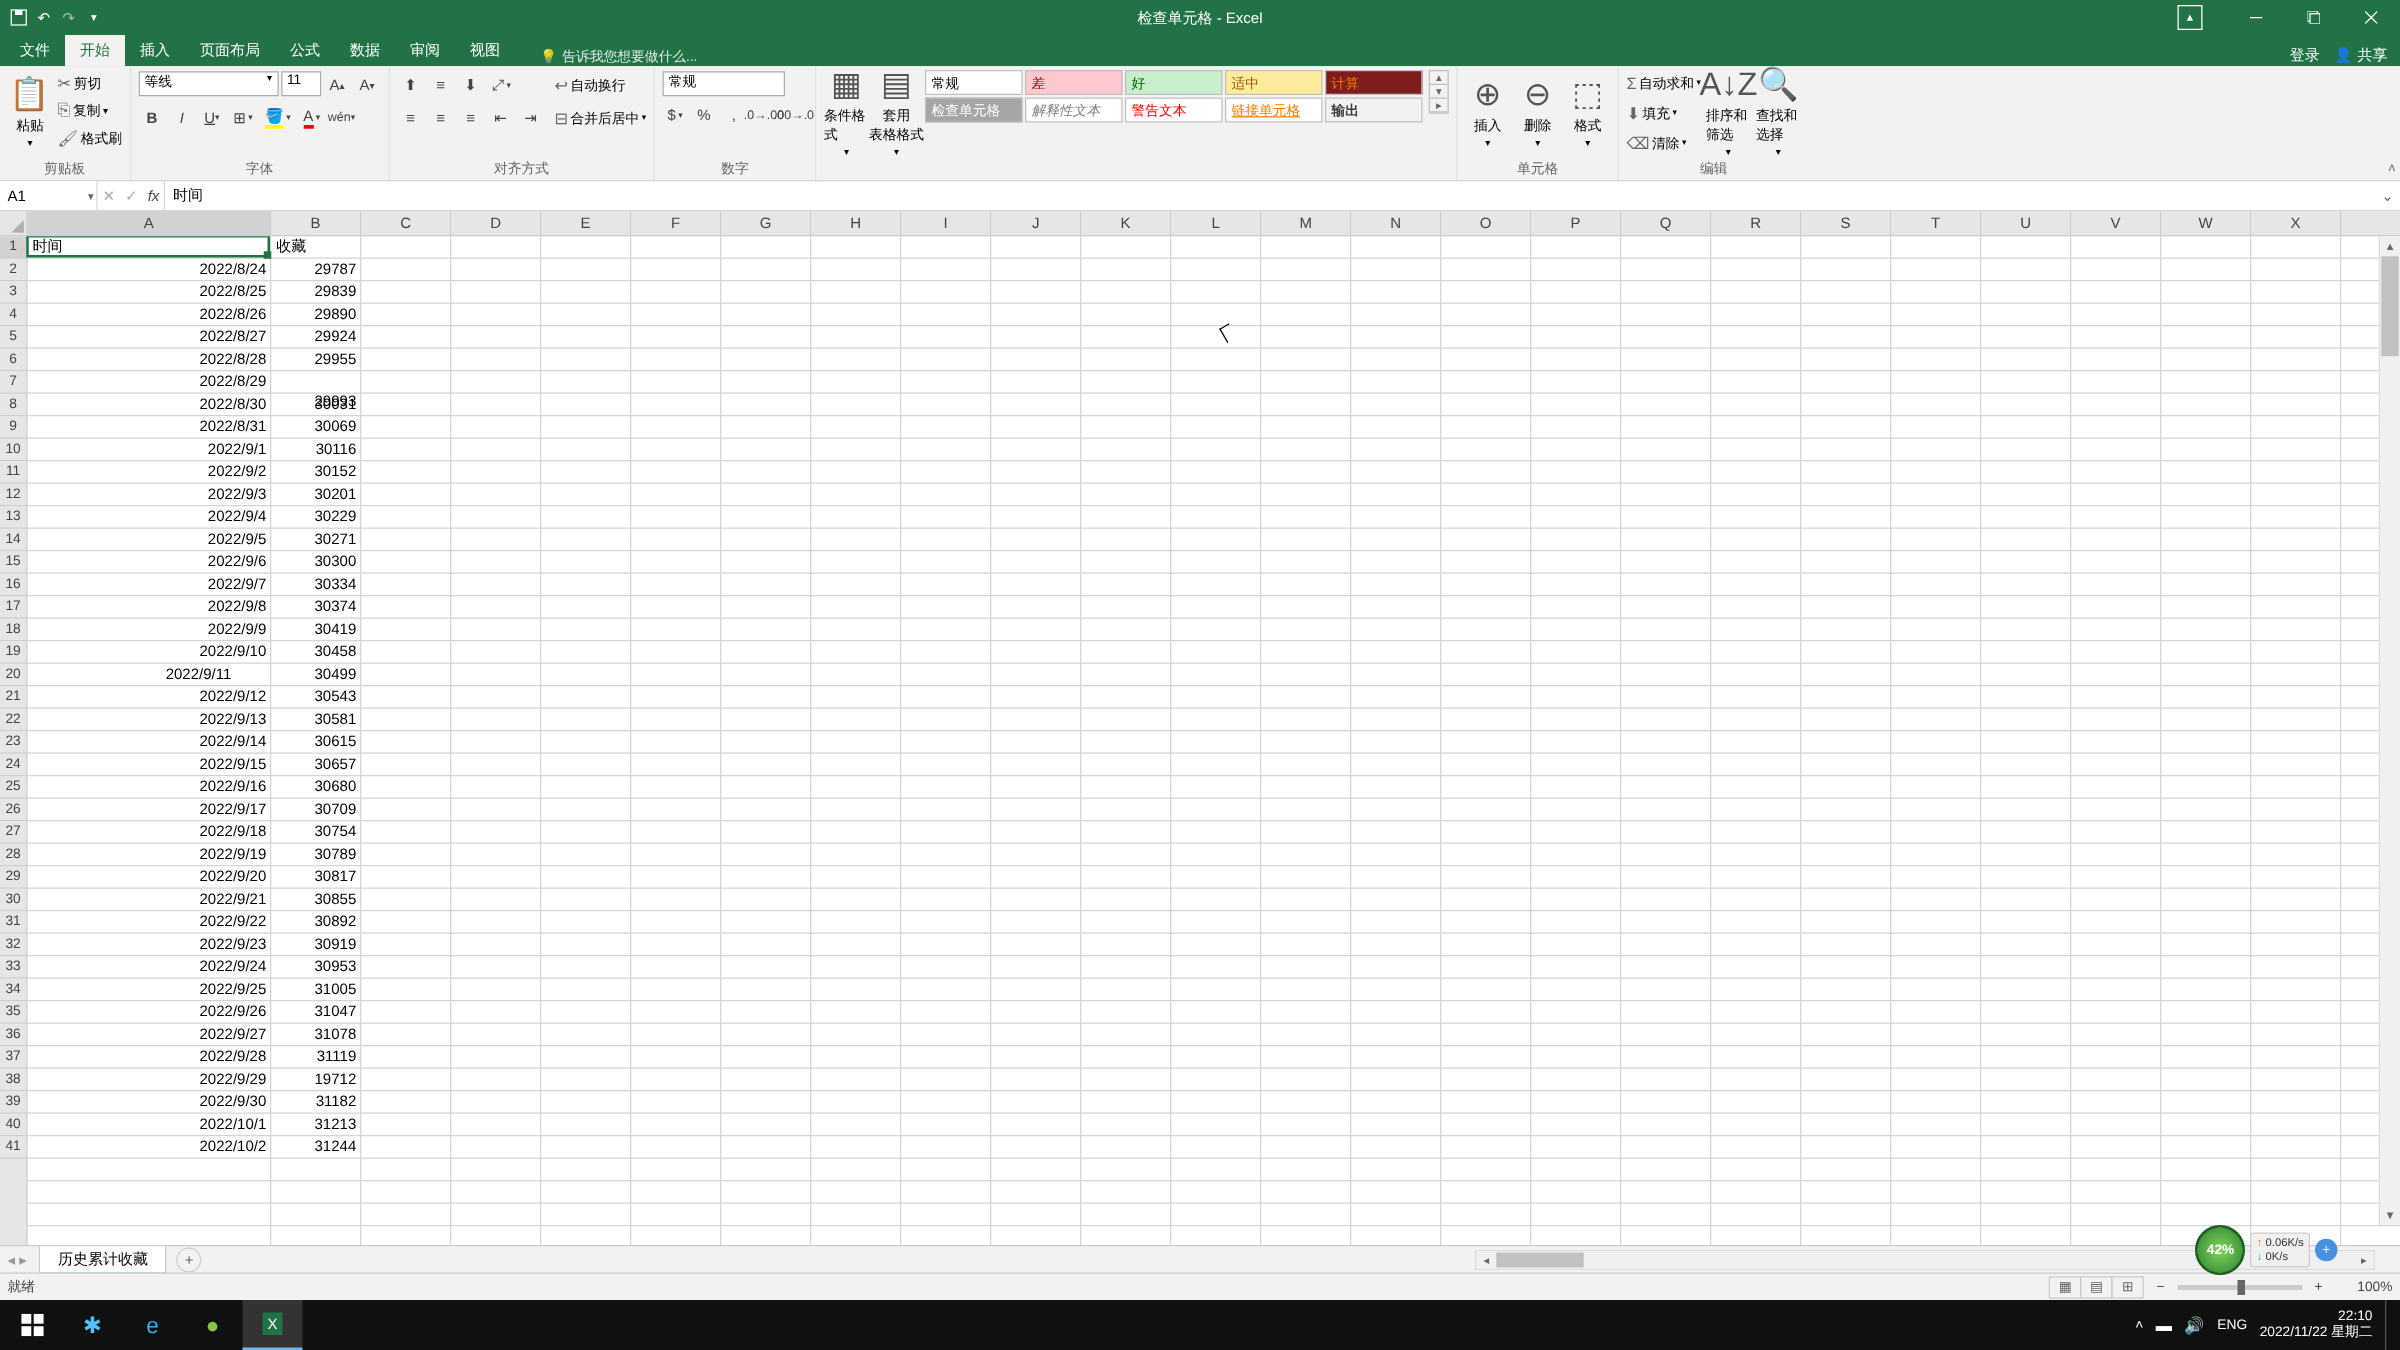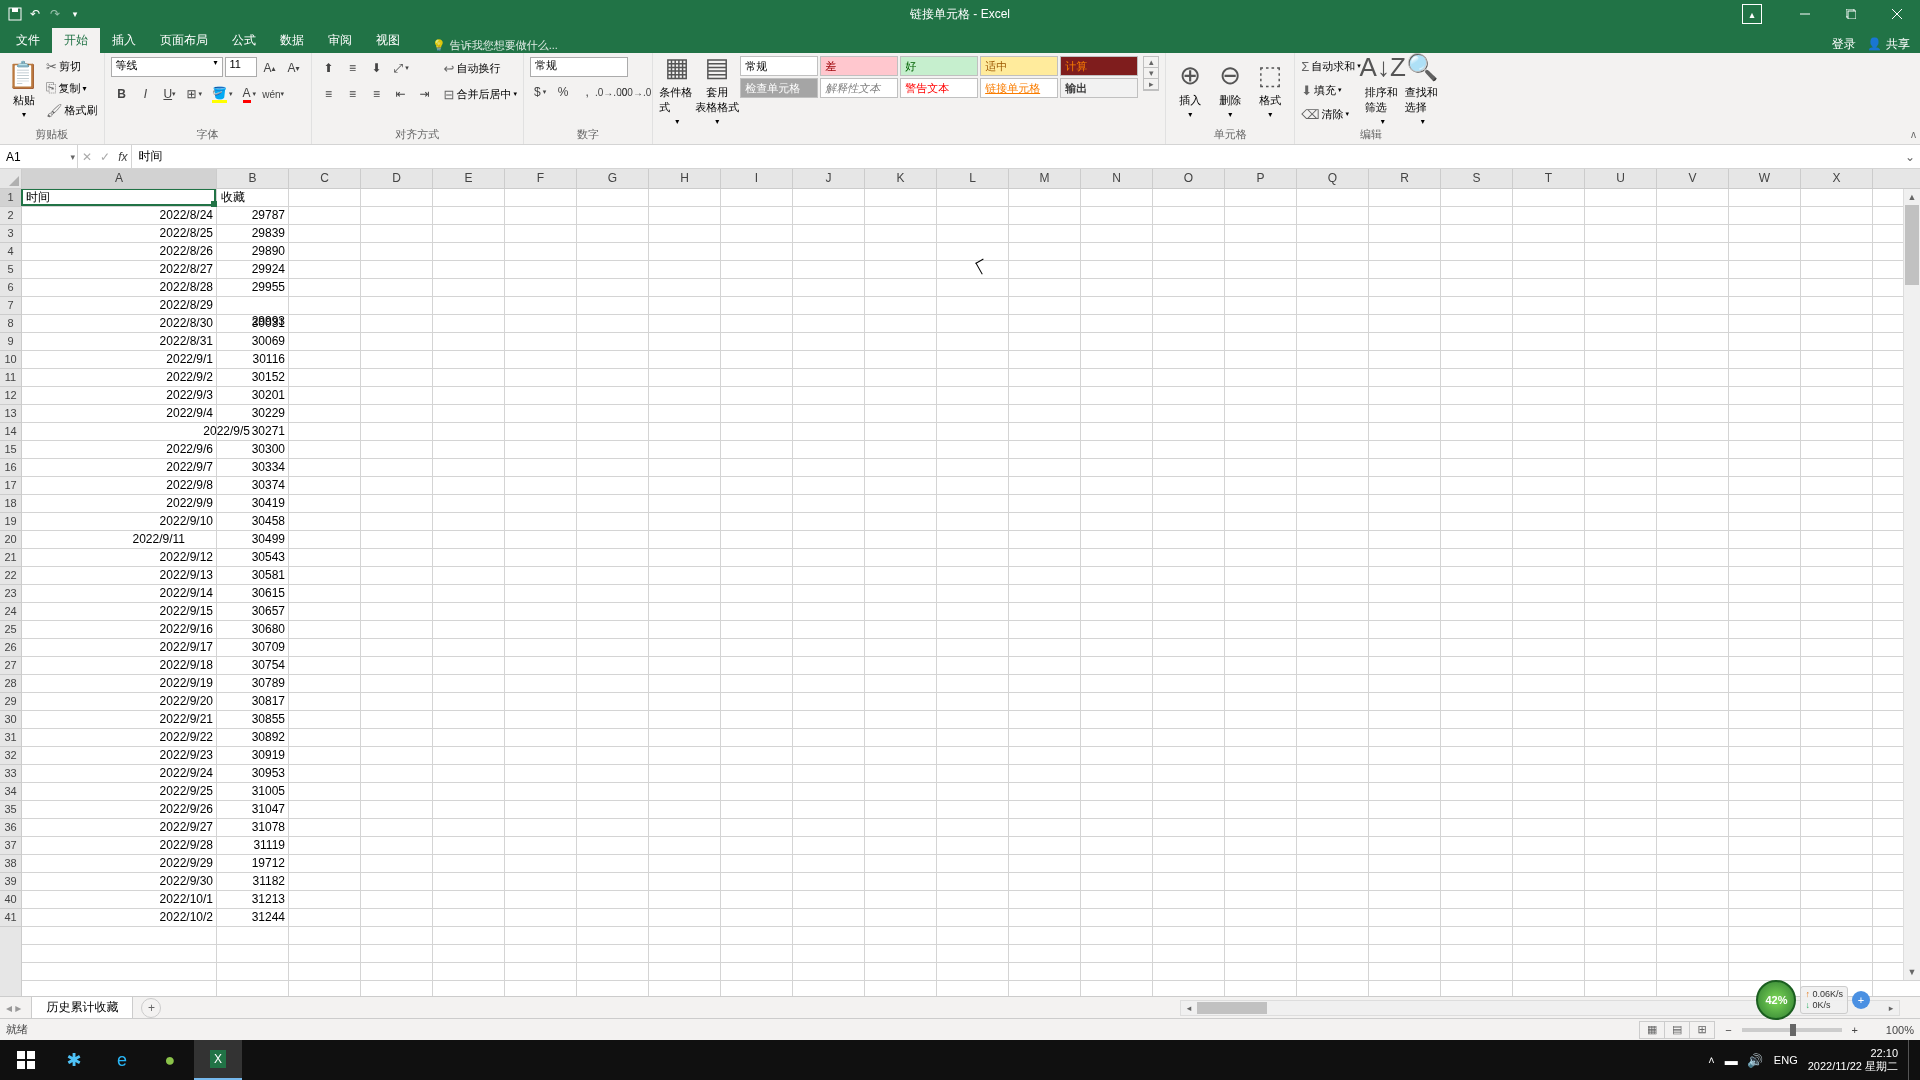--- a/index.html
+++ b/index.html
@@ -137,21 +137,21 @@
     <span class="tb-icon">
         <svg width="14" height="14">
           <rect x="1" y="1" width="12" height="12" fill="none" stroke="#fff"></rect>
           <rect x="4" y="1" width="6" height="4" fill="#fff"></rect>
         </svg>
       </span>
     <span class="tb-icon" style="color:#fff;">↶</span>
     <span class="tb-icon" style="color:#9bc2ae;">↷</span>
     <span class="tb-icon" style="color:#fff; font-size:9px;">▾</span>
   </div>
-  <div class="tb-title">链接单元格 - Excel</div>
+  <div class="tb-title">检查单元格 - Excel</div>
   <div class="tb-right">
     <div class="tb-square">
         <span style="font-size:10px;">▴</span>
       </div>
     <div class="winbtn">
         <svg width="10" height="10">
           <line x1="0" y1="5" x2="10" y2="5" stroke="#fff"></line>
         </svg>
       </div>
     <div class="winbtn">
@@ -579,21 +579,21 @@
           <div class="cell r" style="left: 0px; top: 144px; width: 195px;">2022/8/31</div>
           <div class="cell r" style="left: 195px; top: 144px; width: 72px;">30069</div>
           <div class="cell r" style="left: 0px; top: 162px; width: 195px;">2022/9/1</div>
           <div class="cell r" style="left: 195px; top: 162px; width: 72px;">30116</div>
           <div class="cell r" style="left: 0px; top: 180px; width: 195px;">2022/9/2</div>
           <div class="cell r" style="left: 195px; top: 180px; width: 72px;">30152</div>
           <div class="cell r" style="left: 0px; top: 198px; width: 195px;">2022/9/3</div>
           <div class="cell r" style="left: 195px; top: 198px; width: 72px;">30201</div>
           <div class="cell r" style="left: 0px; top: 216px; width: 195px;">2022/9/4</div>
           <div class="cell r" style="left: 195px; top: 216px; width: 72px;">30229</div>
-          <div class="cell r" style="left: 0px; top: 234px; width: 195px; margin-left: 37px;">2022/9/5</div>
+          <div class="cell r" style="left: 0px; top: 234px; width: 195px;">2022/9/5</div>
           <div class="cell r" style="left: 195px; top: 234px; width: 72px;">30271</div>
           <div class="cell r" style="left: 0px; top: 252px; width: 195px;">2022/9/6</div>
           <div class="cell r" style="left: 195px; top: 252px; width: 72px;">30300</div>
           <div class="cell r" style="left: 0px; top: 270px; width: 195px;">2022/9/7</div>
           <div class="cell r" style="left: 195px; top: 270px; width: 72px;">30334</div>
           <div class="cell r" style="left: 0px; top: 288px; width: 195px;">2022/9/8</div>
           <div class="cell r" style="left: 195px; top: 288px; width: 72px;">30374</div>
           <div class="cell r" style="left: 0px; top: 306px; width: 195px;">2022/9/9</div>
           <div class="cell r" style="left: 195px; top: 306px; width: 72px;">30419</div>
           <div class="cell r" style="left: 0px; top: 324px; width: 195px;">2022/9/10</div>

